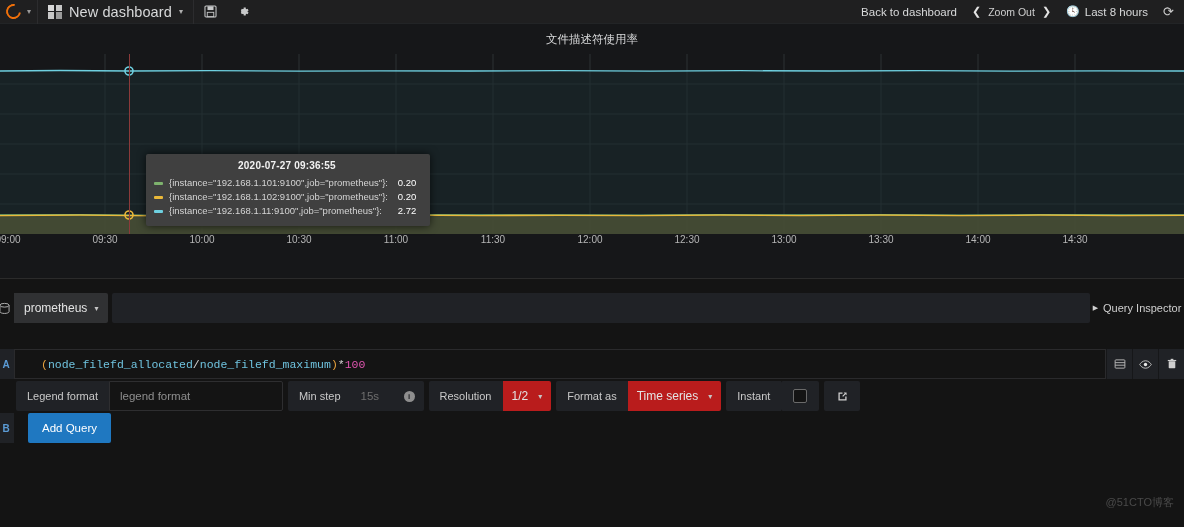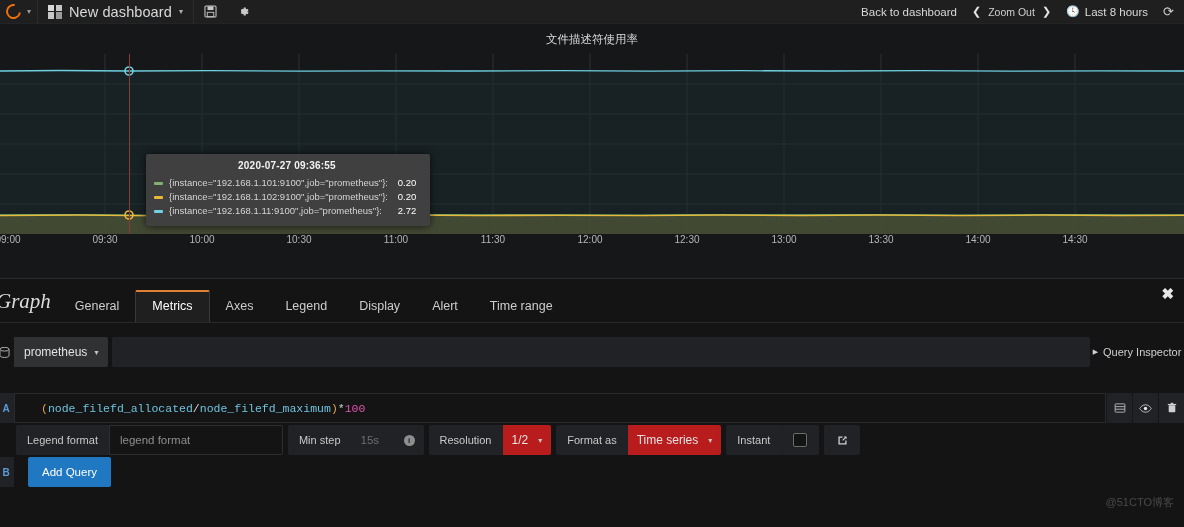--- a/index.html
+++ b/index.html
@@ -410,31 +410,20 @@
     </div>
     <div class="legend-item">
       <span class="legend-swatch" style="background:#6ed0e0"></span>
       <span class="legend-label">{instance="192.168.1.11:9100",job="prometheus"}</span>
     </div>
   </div>
 </div>
 
 <div class="editor">
 
-  <div class="tabs-row">
-    <div class="editor-heading">Graph</div>
-    <div class="tab">General</div>
-    <div class="tab active">Metrics</div>
-    <div class="tab">Axes</div>
-    <div class="tab">Legend</div>
-    <div class="tab">Display</div>
-    <div class="tab">Alert</div>
-    <div class="tab">Time range</div>
-    <div class="close-x">✖</div>
-  </div>
 
   <div class="ds-row">
     <div class="ds-left-ic">
       <svg width="13" height="13" viewBox="0 0 16 16">
           <ellipse cx="8" cy="4" rx="5.6" ry="2.3" fill="none" stroke="#b0b0b0" stroke-width="1.2"></ellipse>
           <path d="M2.4 4v7.8c0 1.3 2.5 2.3 5.6 2.3s5.6-1 5.6-2.3V4" fill="none" stroke="#b0b0b0" stroke-width="1.2"></path>
         </svg>
     </div>
     <div class="sel-box">
       <span>prometheus</span>

